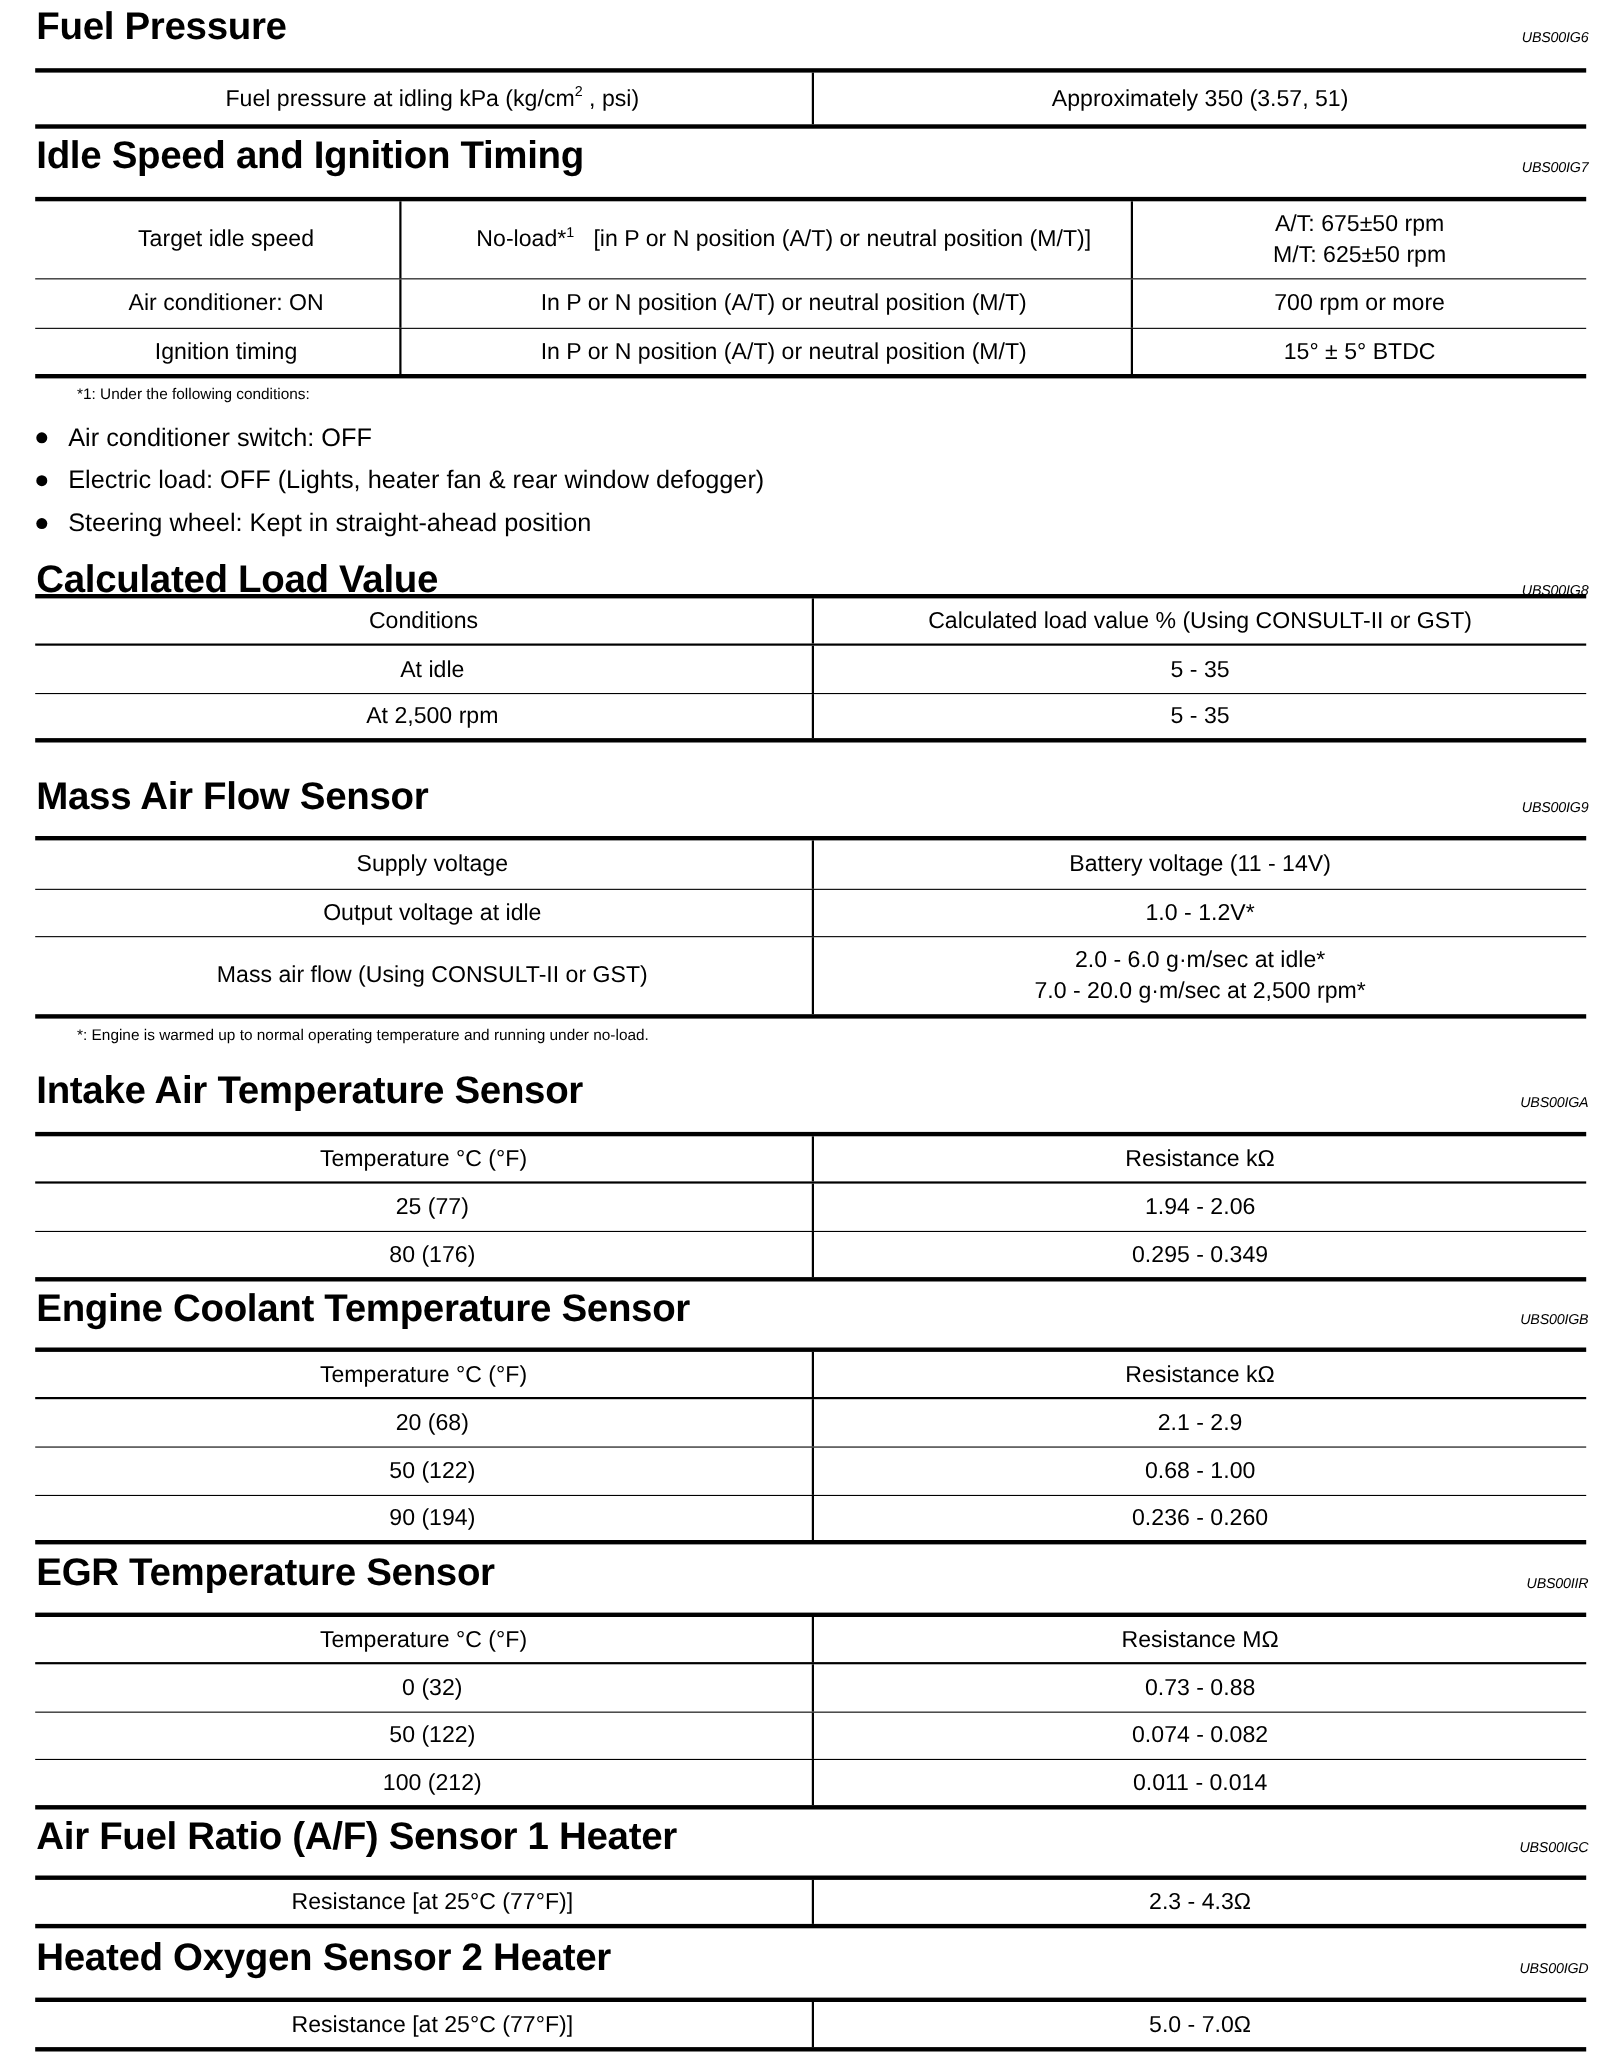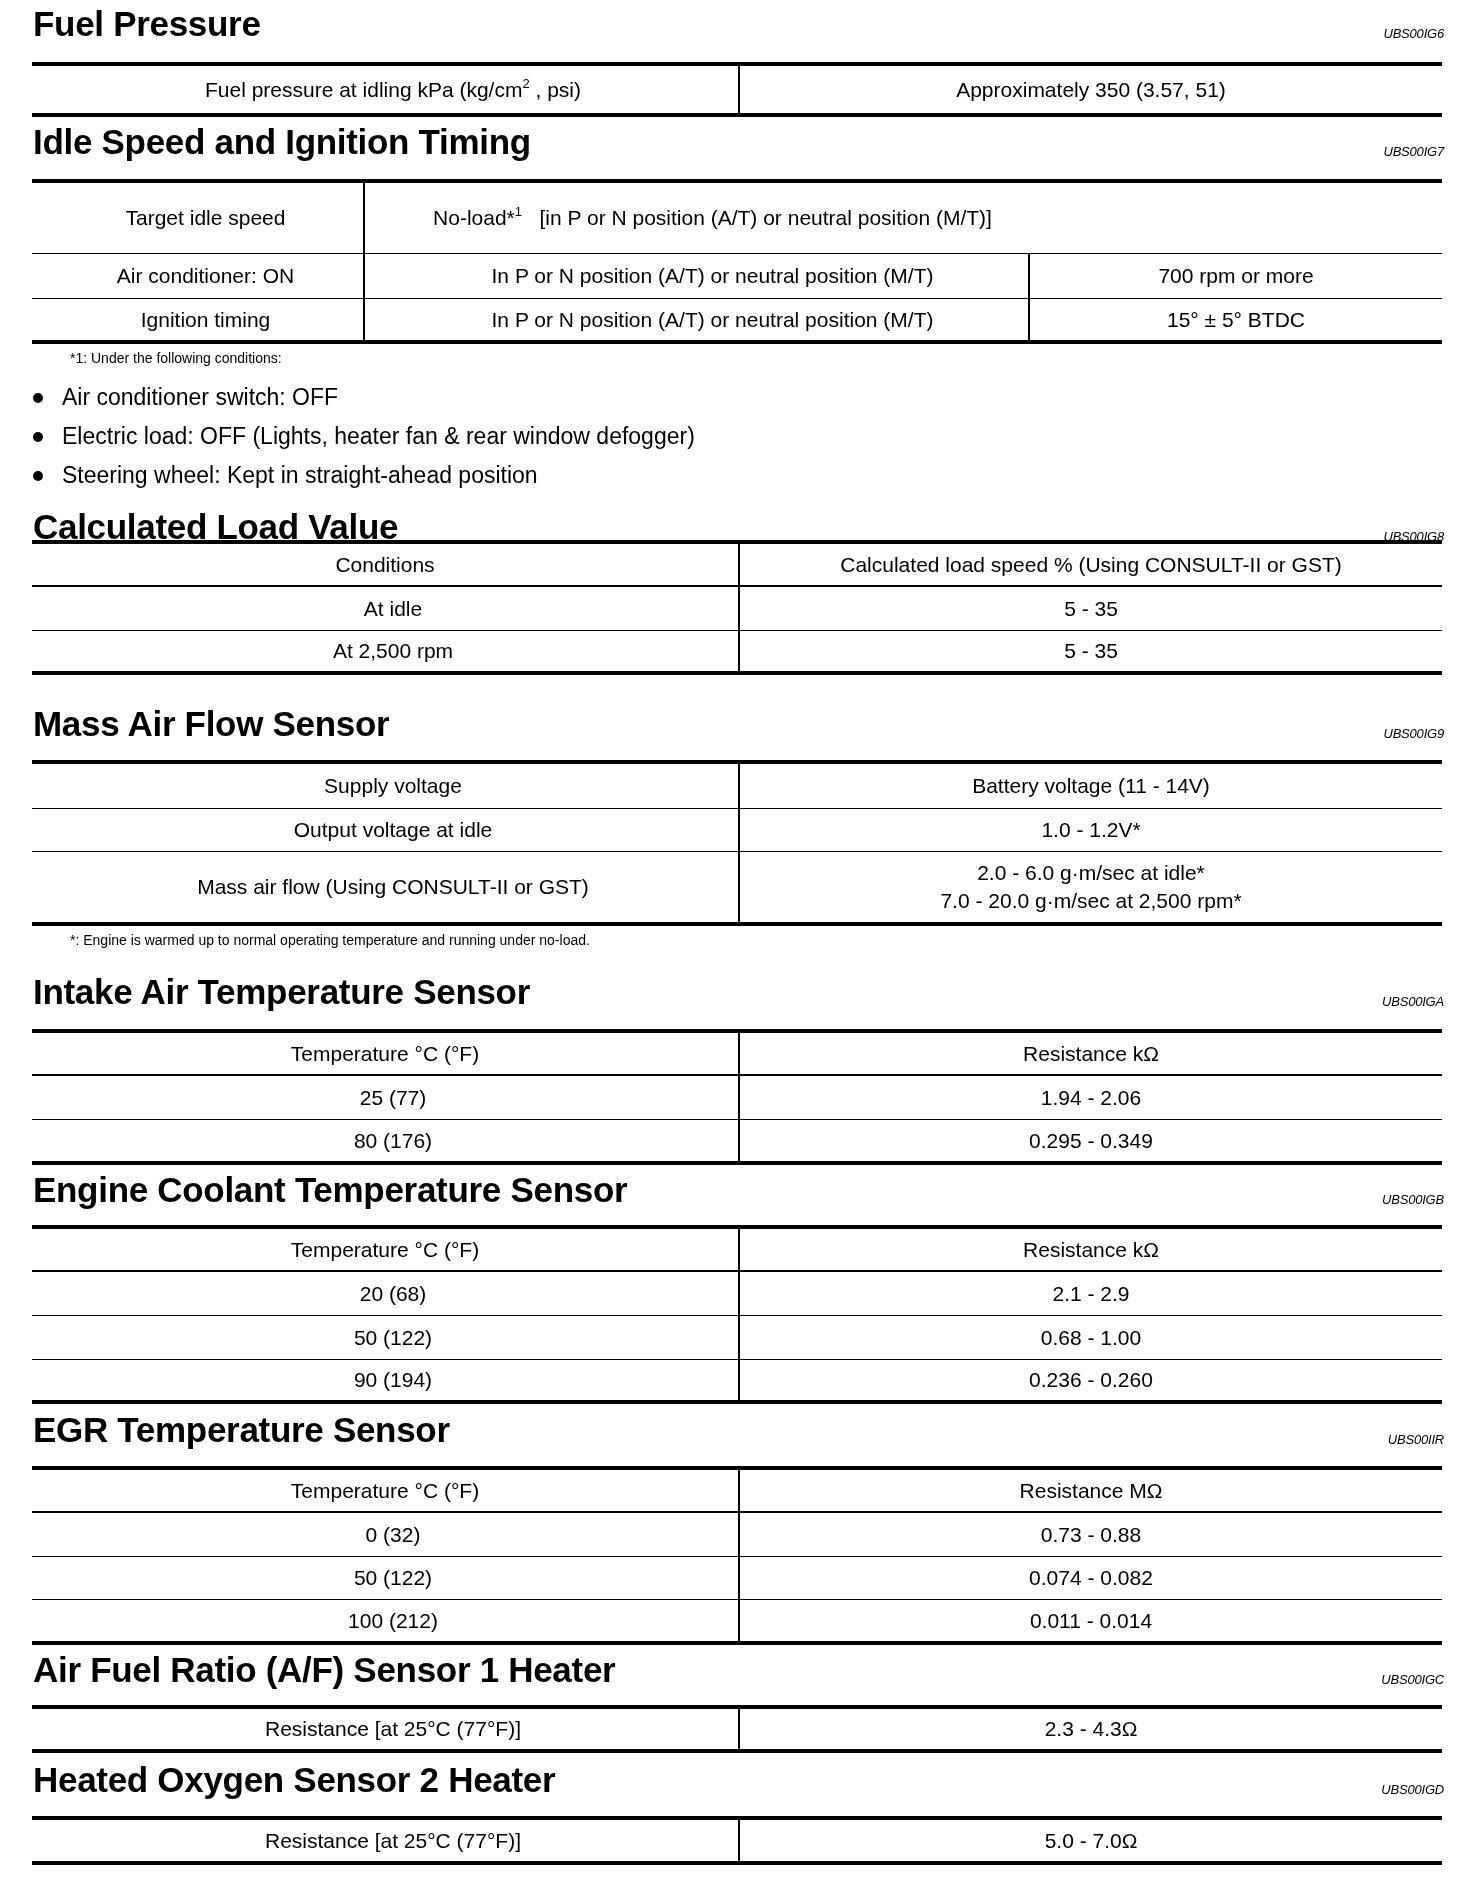--- a/index.html
+++ b/index.html
@@ -46,20 +46,26 @@
 </div>
 
 <div class="h" style="top:122px">Idle Speed and Ignition Timing</div>
 <div class="code" style="top:145px">UBS00IG7</div>
 <div class="tbl" style="top:179px">
   <div class="row" style="height:70px">
     <div class="cell l i1">Target idle speed</div>
     <div class="cell i2">
         <span style="white-space:pre"><span>No-load*</span><sup>1</sup><span>   [in P or N position (A/T) or neutral position (M/T)]</span></span>
       </div>
+    <div class="cell c i3 ml">
+        <div>
+          <div>A/T: 675±50 rpm</div>
+          <div>M/T: 625±50 rpm</div>
+        </div>
+      </div>
   </div>
   <div class="row" style="height:45px">
     <div class="cell l i1">Air conditioner: ON</div>
     <div class="cell i2">In P or N position (A/T) or neutral position (M/T)</div>
     <div class="cell c i3">700 rpm or more</div>
   </div>
   <div class="row" style="height:42px">
     <div class="cell l i1">Ignition timing</div>
     <div class="cell i2">In P or N position (A/T) or neutral position (M/T)</div>
     <div class="cell c i3">15° ± 5° BTDC</div>
@@ -68,21 +74,21 @@
 <div class="foot" style="top:346px">*1: Under the following conditions:</div>
 <div class="bul" style="top:385px"><span class="dot"></span><span>Air conditioner switch: OFF</span></div>
 <div class="bul" style="top:424px"><span class="dot"></span><span>Electric load: OFF (Lights, heater fan &amp; rear window defogger)</span></div>
 <div class="bul" style="top:463px"><span class="dot"></span><span>Steering wheel: Kept in straight-ahead position</span></div>
 
 <div class="h" style="top:507px">Calculated Load Value</div>
 <div class="code" style="top:530px">UBS00IG8</div>
 <div class="tbl" style="top:540px">
   <div class="row hdr" style="height:43px">
     <div class="cell c c1">Conditions</div>
-    <div class="cell c c2">Calculated load speed % (Using CONSULT-II or GST)</div>
+    <div class="cell c c2">Calculated load value % (Using CONSULT-II or GST)</div>
   </div>
   <div class="row" style="height:43px">
     <div class="cell l c1">At idle</div>
     <div class="cell c c2">5 - 35</div>
   </div>
   <div class="row" style="height:41px">
     <div class="cell l c1">At 2,500 rpm</div>
     <div class="cell c c2">5 - 35</div>
   </div>
 </div>

